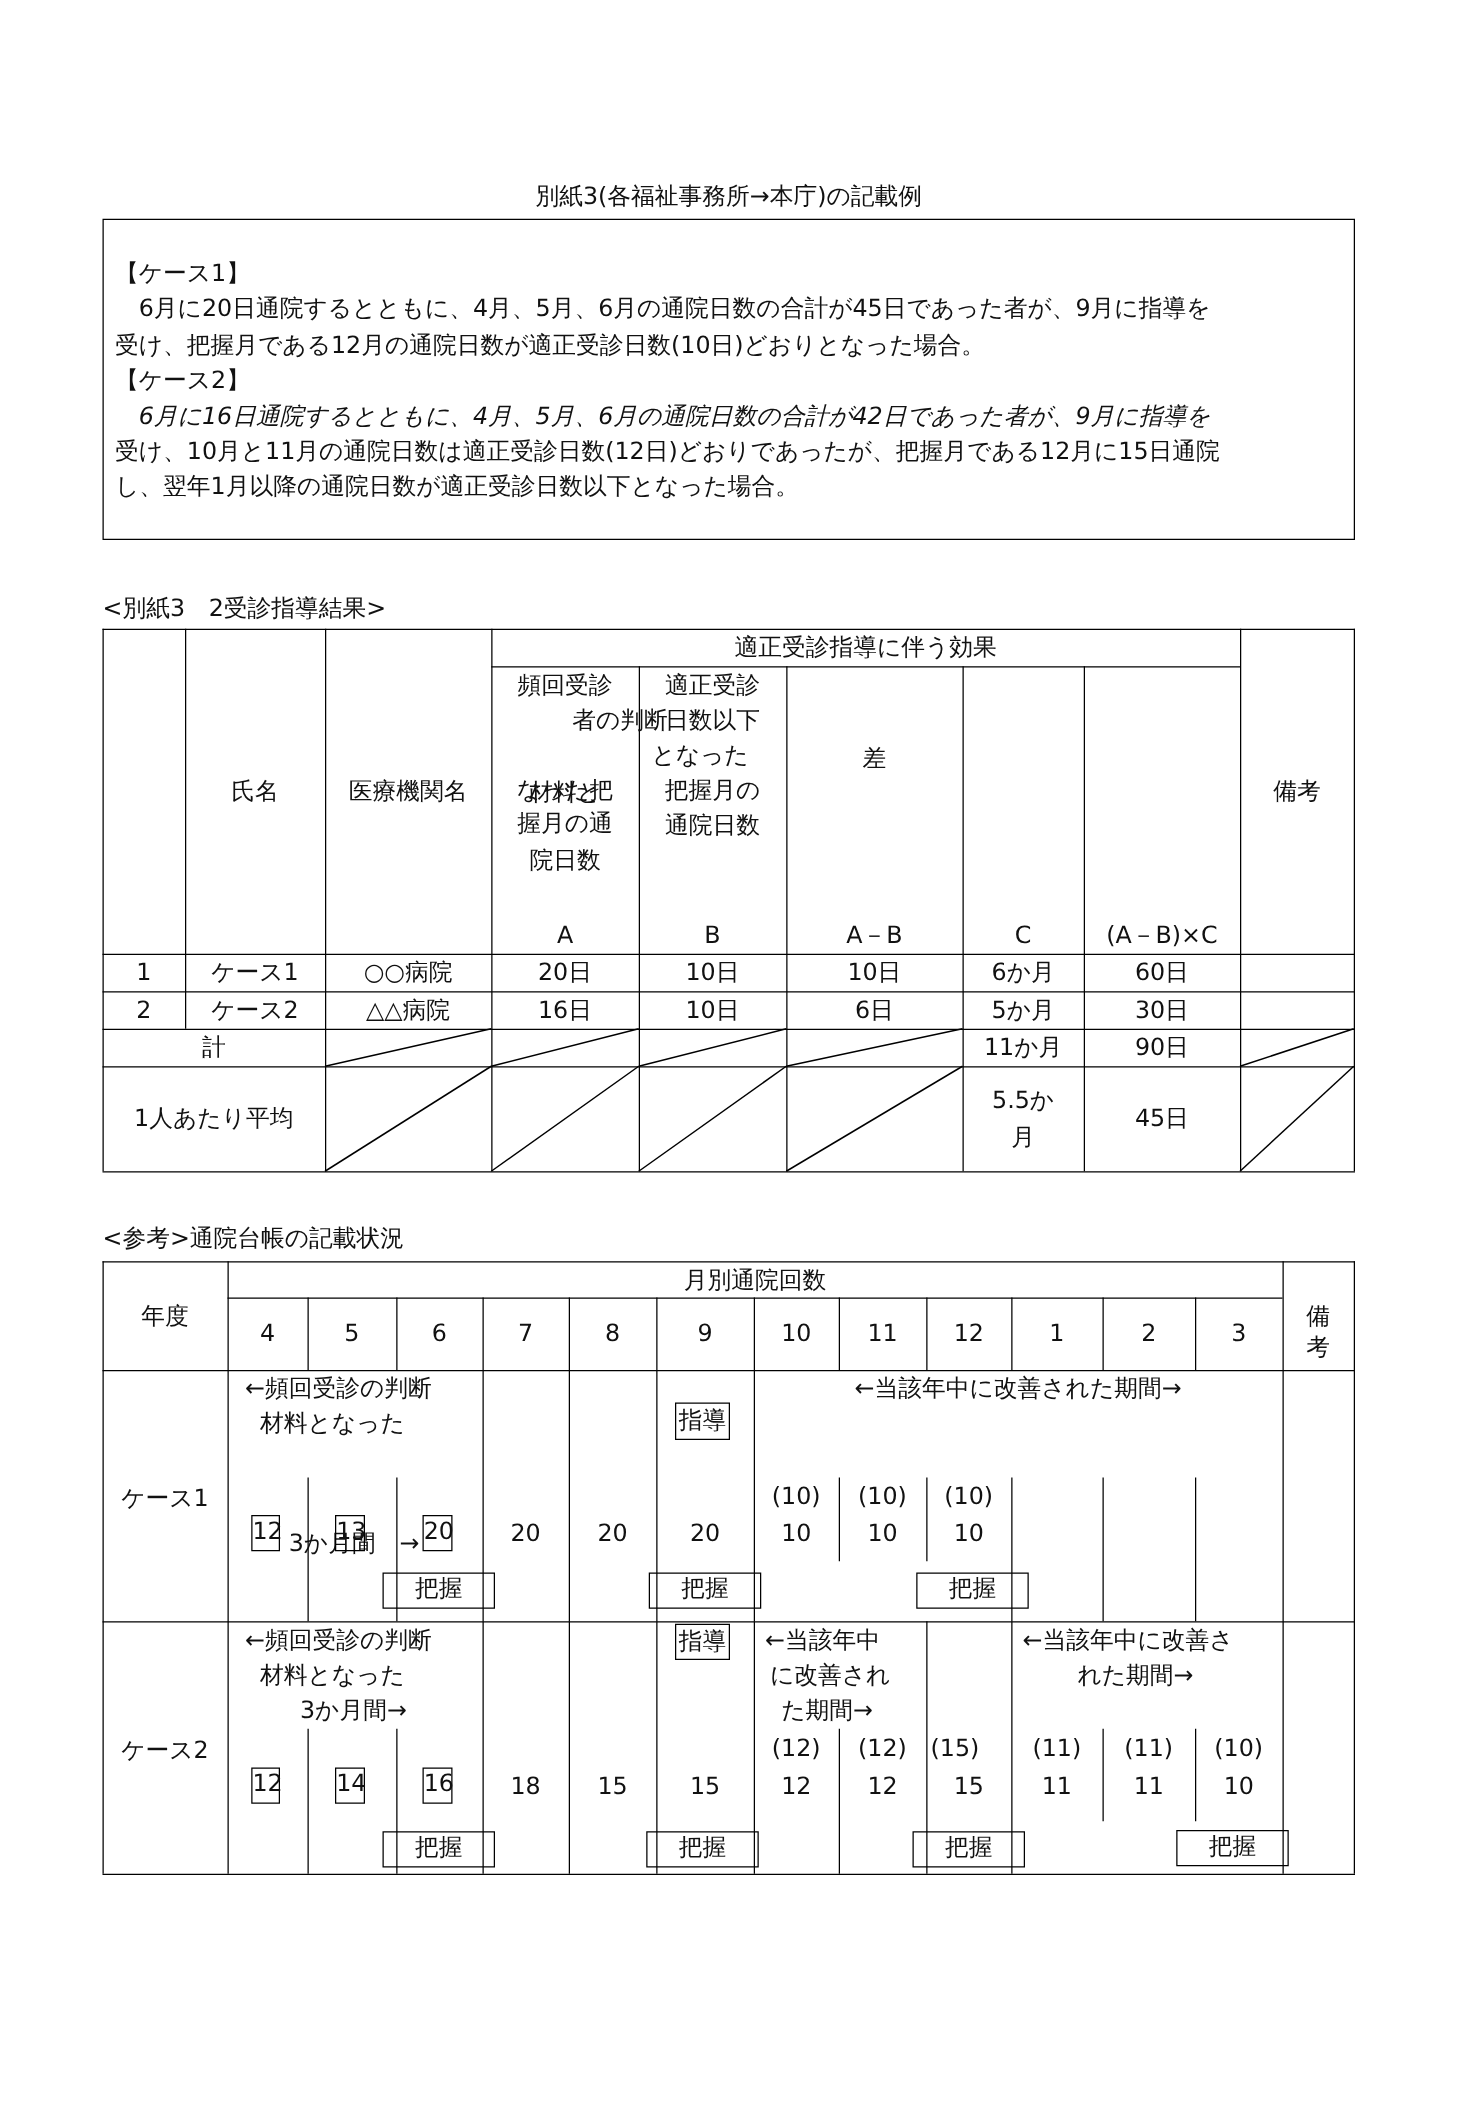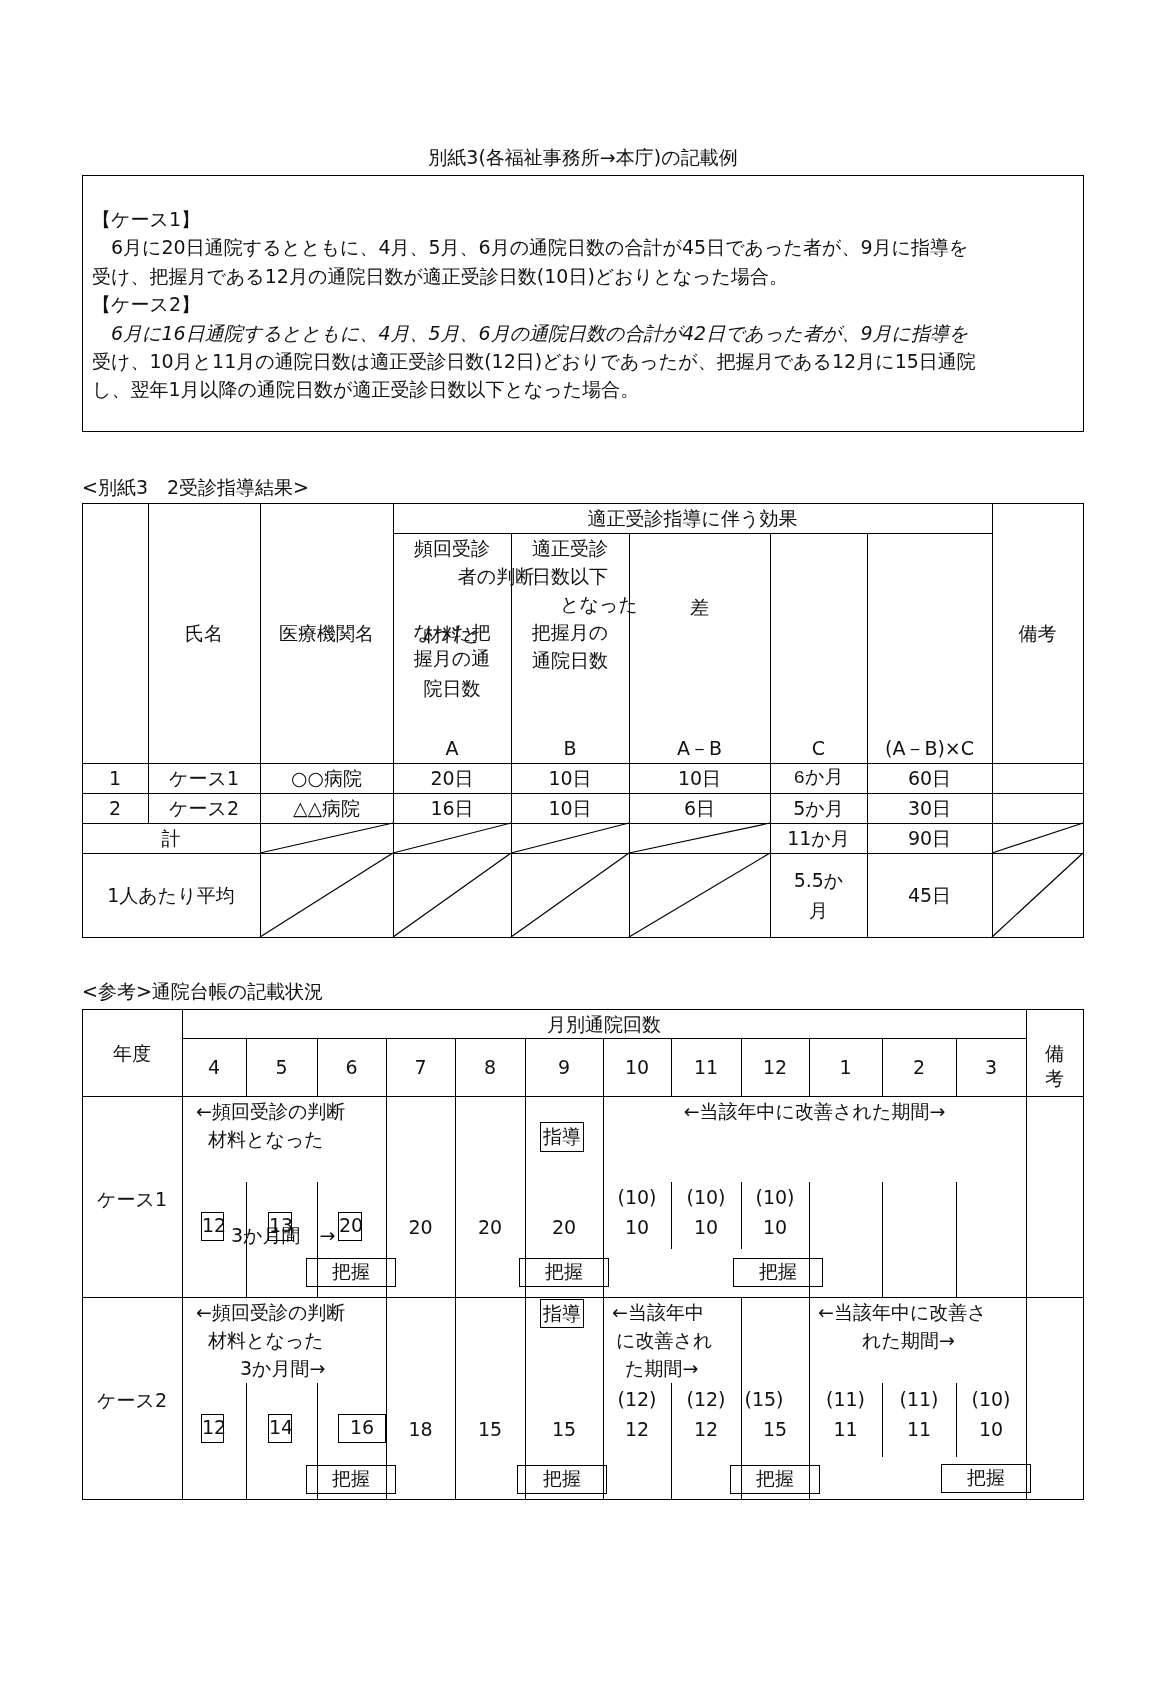--- a/index.html
+++ b/index.html
@@ -55,41 +55,41 @@
 
   <div class="t c" style="left:393px;width:118px;top:537px;">頻回受診</div>
   <div class="t c" style="left:393px;width:118px;top:565px;margin-left:44px;">者の判断</div>
   <div class="t c" style="left:393px;width:118px;top:593px;margin-top:30px;">材料と</div>
   <div class="t c" style="left:393px;width:118px;top:621px;">なった把</div>
   <div class="t c" style="left:393px;width:118px;top:649px;font-family:Liberation Mono, monospace;">握月の通</div>
   <div class="t c" style="left:393px;width:118px;top:677px;">院日数</div>
 
   <div class="t c" style="left:511px;width:118px;top:537px;">適正受診</div>
   <div class="t c" style="left:511px;width:118px;top:565px;">日数以下</div>
-  <div class="t c" style="left:540px;width:118px;top:593px;">となった</div>
+  <div class="t c" style="left:501px;width:118px;top:593px;">となった</div>
   <div class="t c" style="left:511px;width:118px;top:621px;">把握月の</div>
   <div class="t c" style="left:511px;width:118px;top:649px;">通院日数</div>
 
   <div class="t c" style="left:629px;width:141px;top:596px;">差</div>
   <div class="t c" style="left:992px;width:91px;top:622px;">備考</div>
 
   <div class="t c" style="left:393px;width:118px;top:737px;">A</div>
   <div class="t c" style="left:511px;width:118px;top:737px;">B</div>
   <div class="t c" style="left:629px;width:141px;top:737px;">A－B</div>
   <div class="t c" style="left:770px;width:97px;top:737px;">C</div>
   <div class="t c" style="left:867px;width:125px;top:737px;">(A－B)×C</div>
 
   <div>
     <div class="t c" style="left:82px;width:66px;top:767px;">1</div>
     <div class="t c" style="left:148px;width:112px;top:767px;">ケース1</div>
     <div class="t c" style="left:260px;width:133px;top:767px;">○○病院</div>
     <div class="t c" style="left:393px;width:118px;top:767px;">20日</div>
     <div class="t c" style="left:511px;width:118px;top:767px;">10日</div>
     <div class="t c" style="left:629px;width:141px;top:767px;">10日</div>
-    <div class="t c" style="left:770px;width:97px;top:767px;font-family:Liberation Mono, monospace;">6か月</div>
+    <div class="t c" style="left:770px;width:97px;top:767px;">6か月</div>
     <div class="t c" style="left:867px;width:125px;top:767px;">60日</div>
   </div>
 
   <div>
     <div class="t c" style="left:82px;width:66px;top:797px;">2</div>
     <div class="t c" style="left:148px;width:112px;top:797px;">ケース2</div>
     <div class="t c" style="left:260px;width:133px;top:797px;">△△病院</div>
     <div class="t c" style="left:393px;width:118px;top:797px;">16日</div>
     <div class="t c" style="left:511px;width:118px;top:797px;">10日</div>
     <div class="t c" style="left:629px;width:141px;top:797px;">6日</div>
@@ -237,21 +237,21 @@
 
     <div class="t c" style="left:603px;width:68px;top:1388px;">(12)</div>
     <div class="t c" style="left:671px;width:70px;top:1388px;">(12)</div>
     <div class="t c" style="left:730px;width:68px;top:1388px;">(15)</div>
     <div class="t c" style="left:809px;width:73px;top:1388px;">(11)</div>
     <div class="t c" style="left:882px;width:74px;top:1388px;">(11)</div>
     <div class="t c" style="left:956px;width:70px;top:1388px;">(10)</div>
 
     <div class="sq" style="left:201px;top:1414px;width:23px;height:29px;">12</div>
     <div class="sq" style="left:268px;top:1414px;width:24px;height:29px;">14</div>
-    <div class="sq" style="left:338px;top:1414px;width:48px;height:29px;">16</div>
+    <div class="sq" style="left:338px;top:1414px;width:24px;height:29px;">16</div>
     <div class="t c" style="left:386px;width:69px;top:1418px;">18</div>
     <div class="t c" style="left:455px;width:70px;top:1418px;">15</div>
     <div class="t c" style="left:525px;width:78px;top:1418px;">15</div>
     <div class="t c" style="left:603px;width:68px;top:1418px;">12</div>
     <div class="t c" style="left:671px;width:70px;top:1418px;">12</div>
     <div class="t c" style="left:741px;width:68px;top:1418px;">15</div>
     <div class="t c" style="left:809px;width:73px;top:1418px;">11</div>
     <div class="t c" style="left:882px;width:74px;top:1418px;">11</div>
     <div class="t c" style="left:956px;width:70px;top:1418px;">10</div>
 

